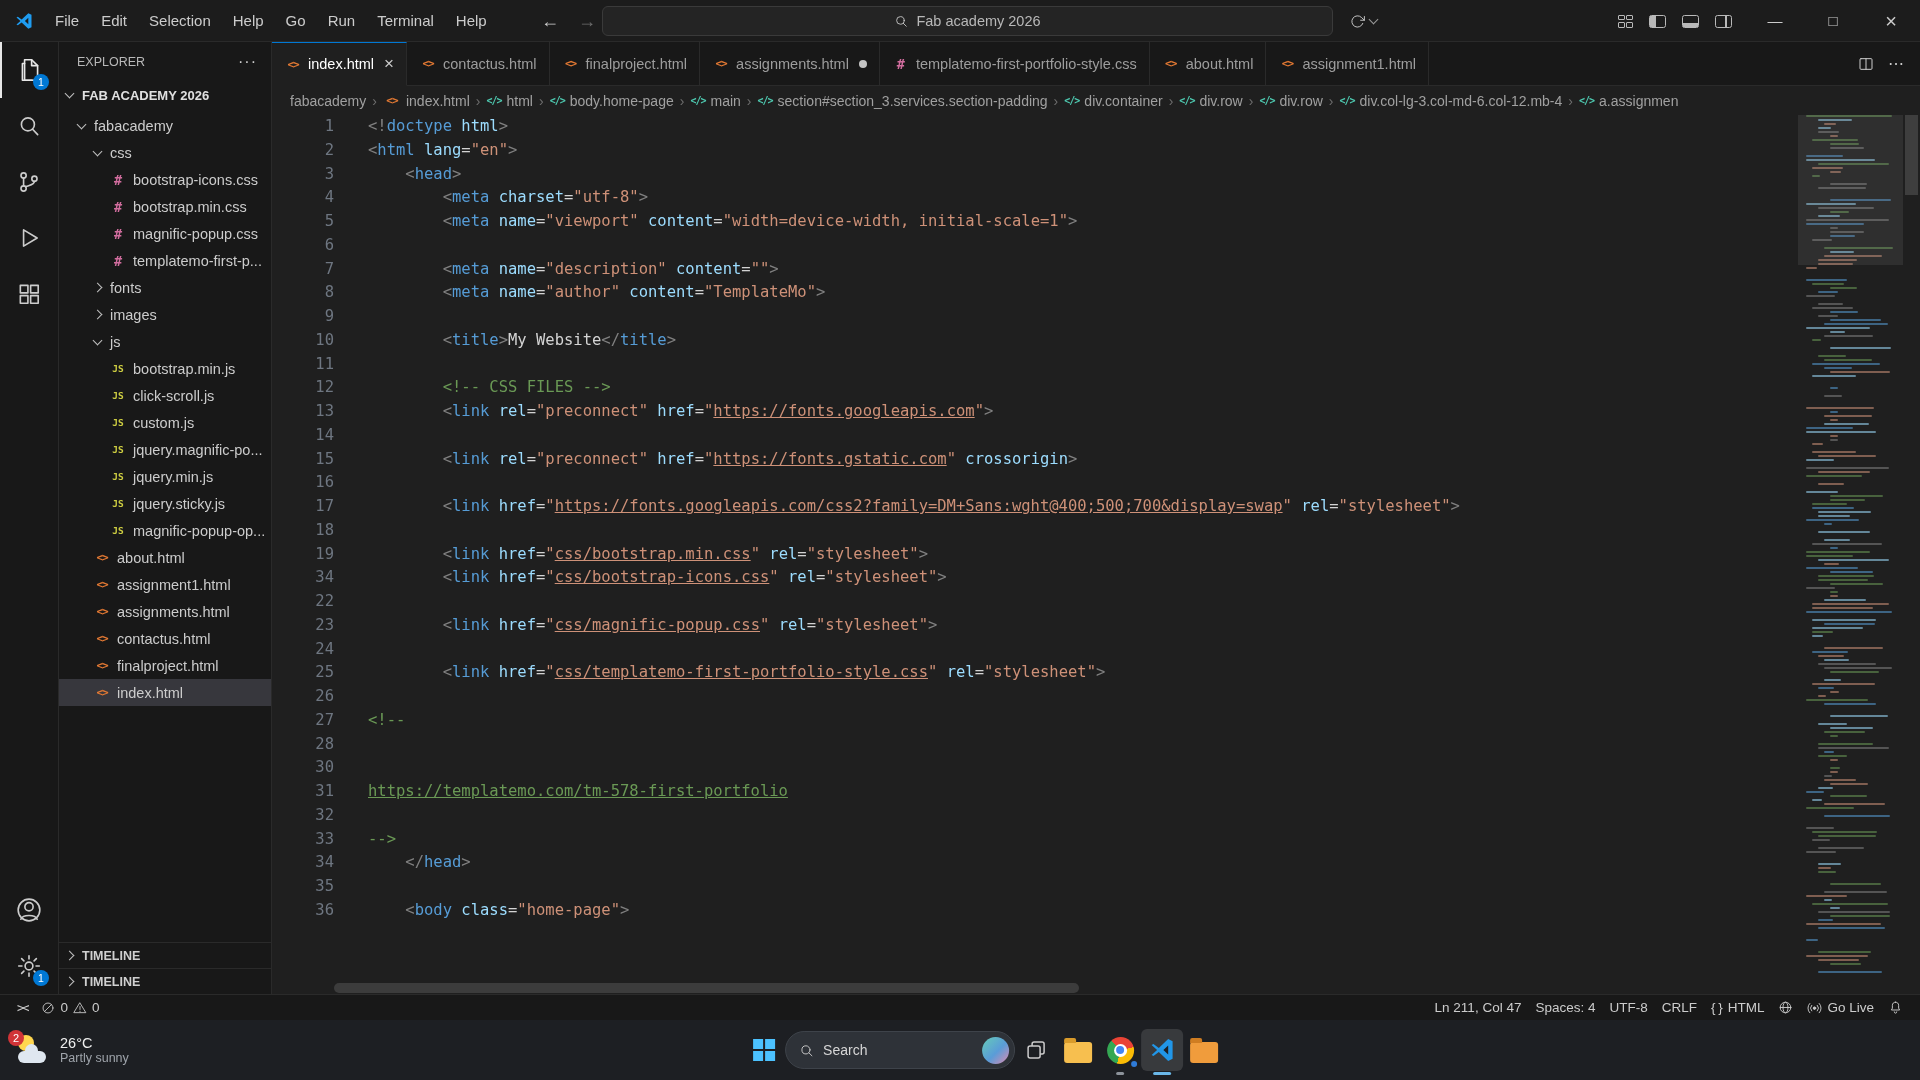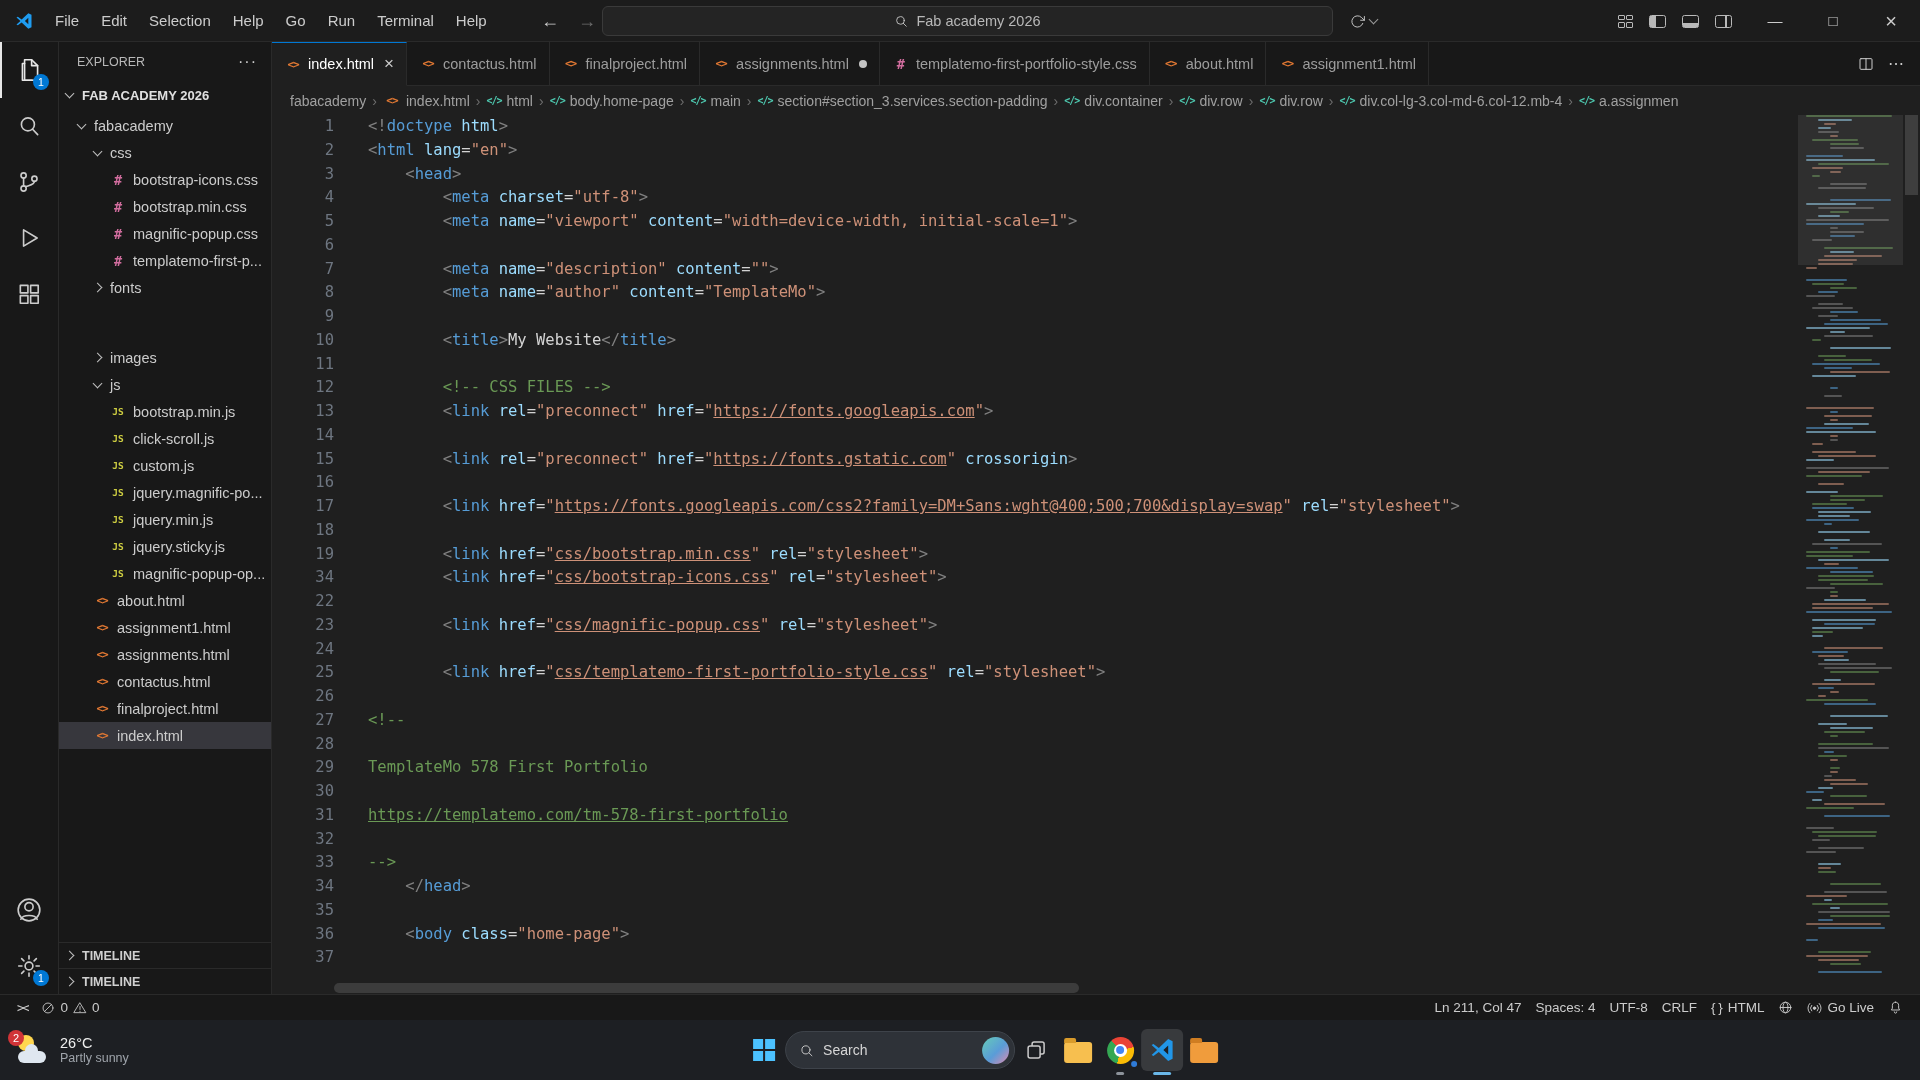--- a/index.html
+++ b/index.html
@@ -312,21 +312,21 @@
             <span class="tree-label">magnific-popup.css</span>
           </div>
           <div class="tree-row" style="padding-left: 50px;">
             <span class="ficon css">#</span>
             <span class="tree-label">templatemo-first-p...</span>
           </div>
           <div class="tree-row" style="padding-left: 34px;">
             <span class="chev right"></span>
             <span class="tree-label">fonts</span>
           </div>
-          <div class="tree-row" style="padding-left: 34px; margin-top: 43px;">
+          <div class="tree-row" style="padding-left: 34px;">
             <span class="chev right"></span>
             <span class="tree-label">images</span>
           </div>
           <div class="tree-row" style="padding-left: 34px;">
             <span class="chev down"></span>
             <span class="tree-label">js</span>
           </div>
           <div class="tree-row" style="padding-left: 50px;">
             <span class="ficon js">JS</span>
             <span class="tree-label">bootstrap.min.js</span>
@@ -593,24 +593,20 @@
             </div>
             <div class="code-line">
               <span class="ln">27</span>
               <span class="lc"><span class="tk-c">&lt;!--</span></span>
             </div>
             <div class="code-line">
               <span class="ln">28</span>
               <span class="lc"></span>
             </div>
             <div class="code-line">
-              <span class="ln">29</span>
-              <span class="lc"><span class="tk-c">TemplateMo 578 First Portfolio</span></span>
-            </div>
-            <div class="code-line">
               <span class="ln">30</span>
               <span class="lc"></span>
             </div>
             <div class="code-line">
               <span class="ln">31</span>
               <span class="lc"><span class="tk-v">https://templatemo.com/tm-578-first-portfolio</span></span>
             </div>
             <div class="code-line">
               <span class="ln">32</span>
               <span class="lc"></span>
@@ -623,24 +619,20 @@
               <span class="ln">34</span>
               <span class="lc"><span class="tk-x">    </span><span class="tk-p">&lt;/</span><span class="tk-t">head</span><span class="tk-p">&gt;</span></span>
             </div>
             <div class="code-line">
               <span class="ln">35</span>
               <span class="lc"></span>
             </div>
             <div class="code-line">
               <span class="ln">36</span>
               <span class="lc"><span class="tk-x">    </span><span class="tk-p">&lt;</span><span class="tk-t">body</span><span class="tk-x"> </span><span class="tk-a">class</span><span class="tk-o">=</span><span class="tk-s">"home-page"</span><span class="tk-p">&gt;</span></span>
-            </div>
-            <div class="code-line">
-              <span class="ln">37</span>
-              <span class="lc"></span>
             </div>
           </div>
         <div class="minimap">
           <div>
               <div class="mm-line" style="margin-left: 8px; width: 86px; background: rgb(106, 153, 85);"></div>
               <div class="mm-line" style="margin-left: 20px; width: 34px; background: rgb(156, 220, 254);"></div>
               <div class="mm-line" style="margin-left: 26px; width: 12px; background: rgb(206, 145, 120);"></div>
               <div class="mm-line" style="margin-left: 20px; width: 13px; background: rgb(156, 220, 254);"></div>
               <div class="mm-line" style="margin-left: 20px; width: 21px; background: rgb(128, 128, 128);"></div>
               <div class="mm-line" style="margin-left: 32px; width: 8px; background: rgb(206, 145, 120);"></div>

